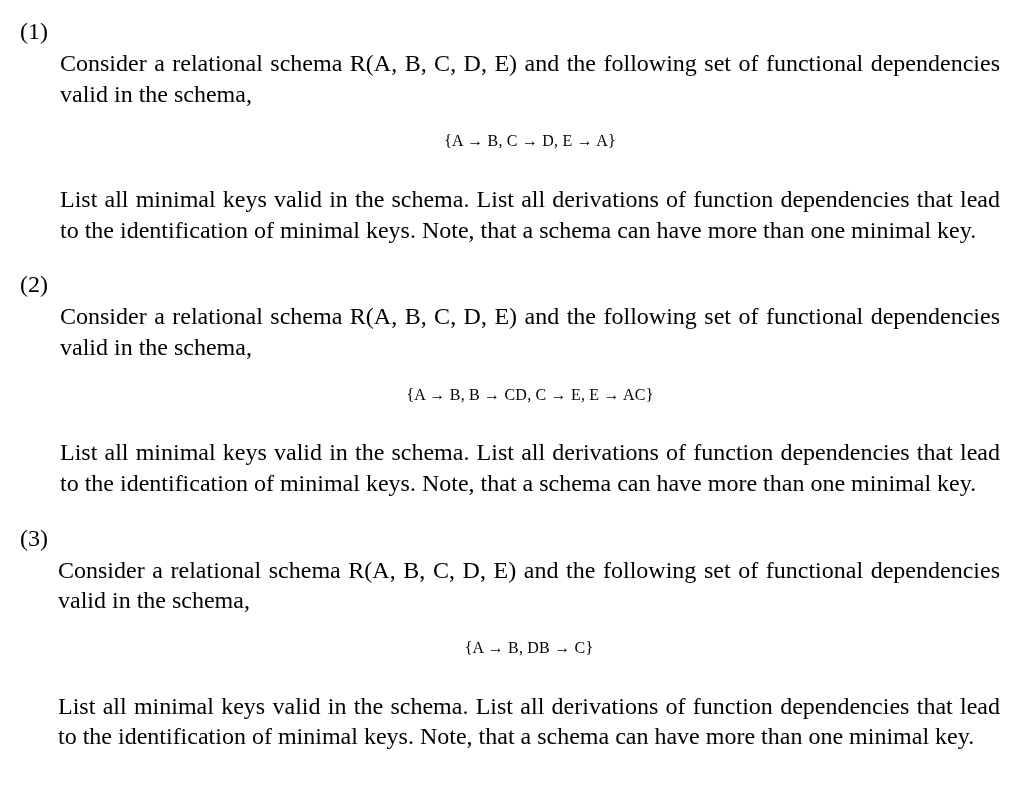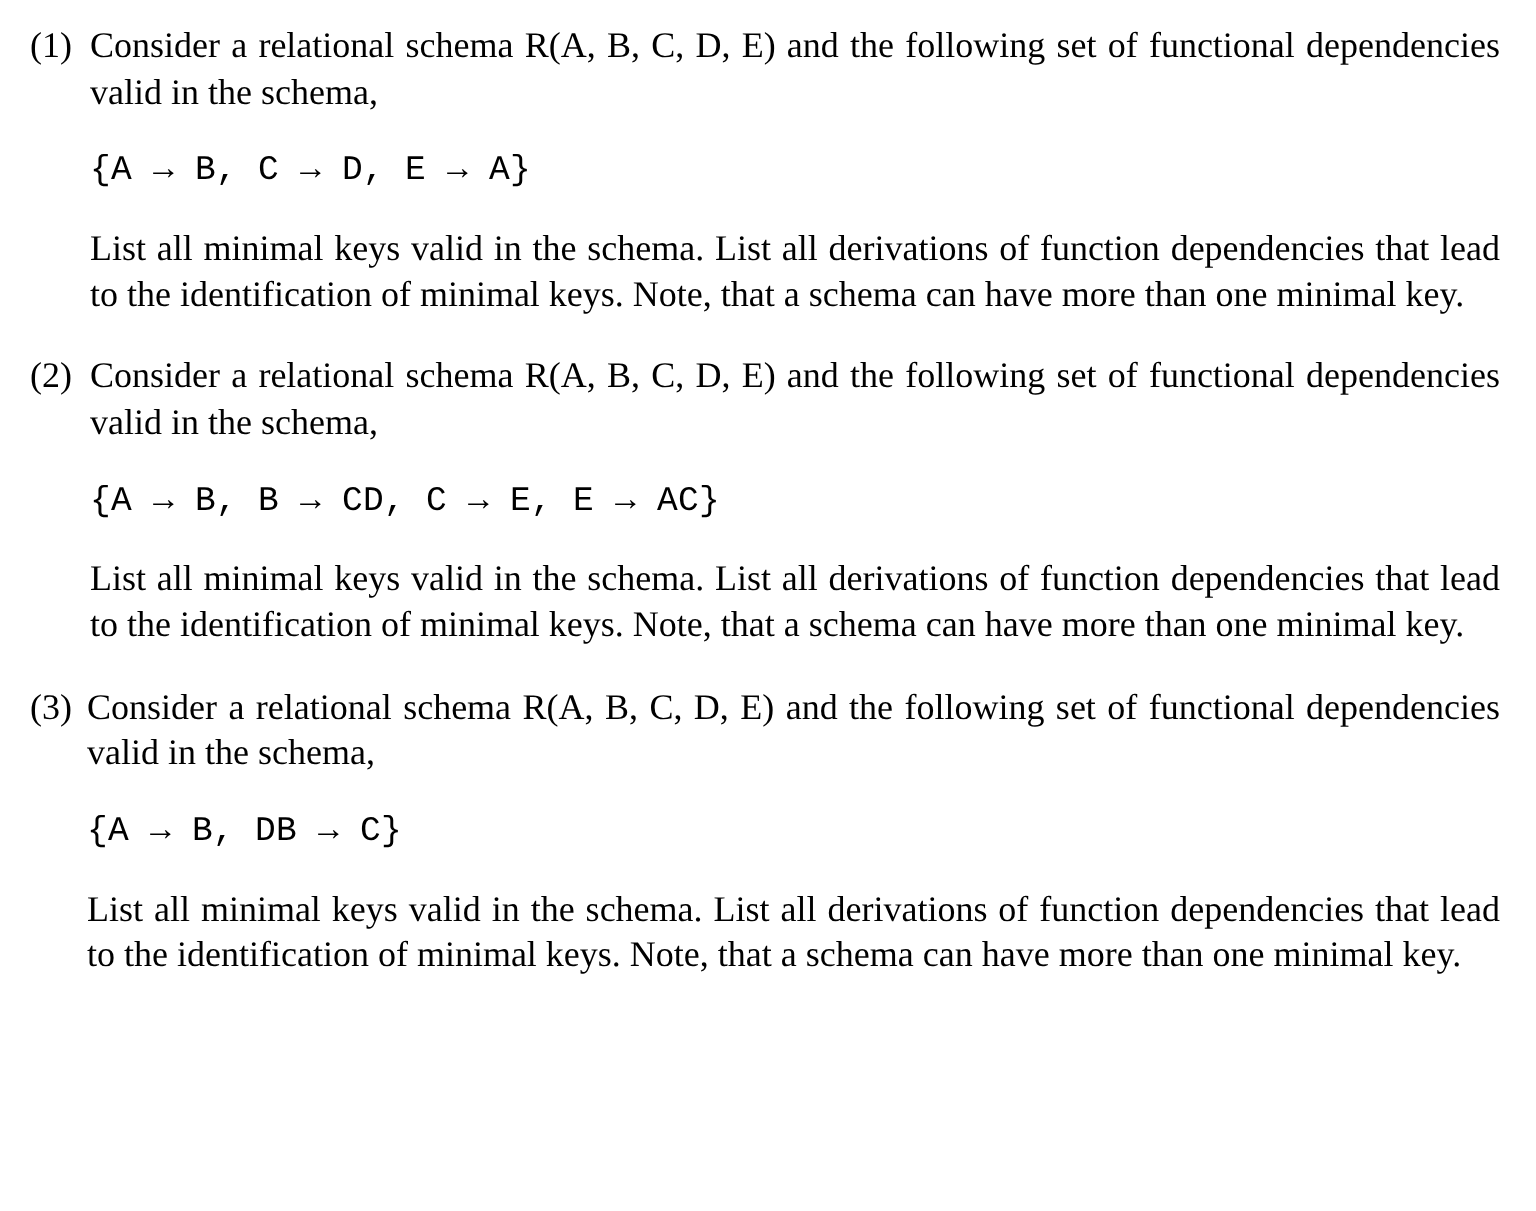--- a/index.html
+++ b/index.html
@@ -25,29 +25,31 @@
       white-space: nowrap;
     }
     .qbody {
       flex: 1 1 auto;
     }
     .q3 .qnum { margin-right: 10px; }
     .para-justify {
       text-align: justify;
       text-justify: inter-word;
       text-align-last: left;
+      margin-top: 32px;
     }
     .para {
       margin-bottom: 22px;
     }
     .para:last-child { margin-bottom: 0; }
     .sans {
-      font-family: Liberation Mono, monospace;
-      font-size: 23px;
+      font-family: Liberation Serif, serif;
+      font-size: 16px;
       letter-spacing: 0.2px;
+      text-align: center;
     }
   </style>
 </head>
 <body>
 
 <div class="question">
   <div class="qnum">(1)</div>
   <div class="qbody">
     <p class="para para-justify">Consider a relational schema R(A, B, C, D, E) and the following set of functional dependencies valid in the schema,</p>
     <p class="para sans">{A → B, C → D, E → A}</p>

